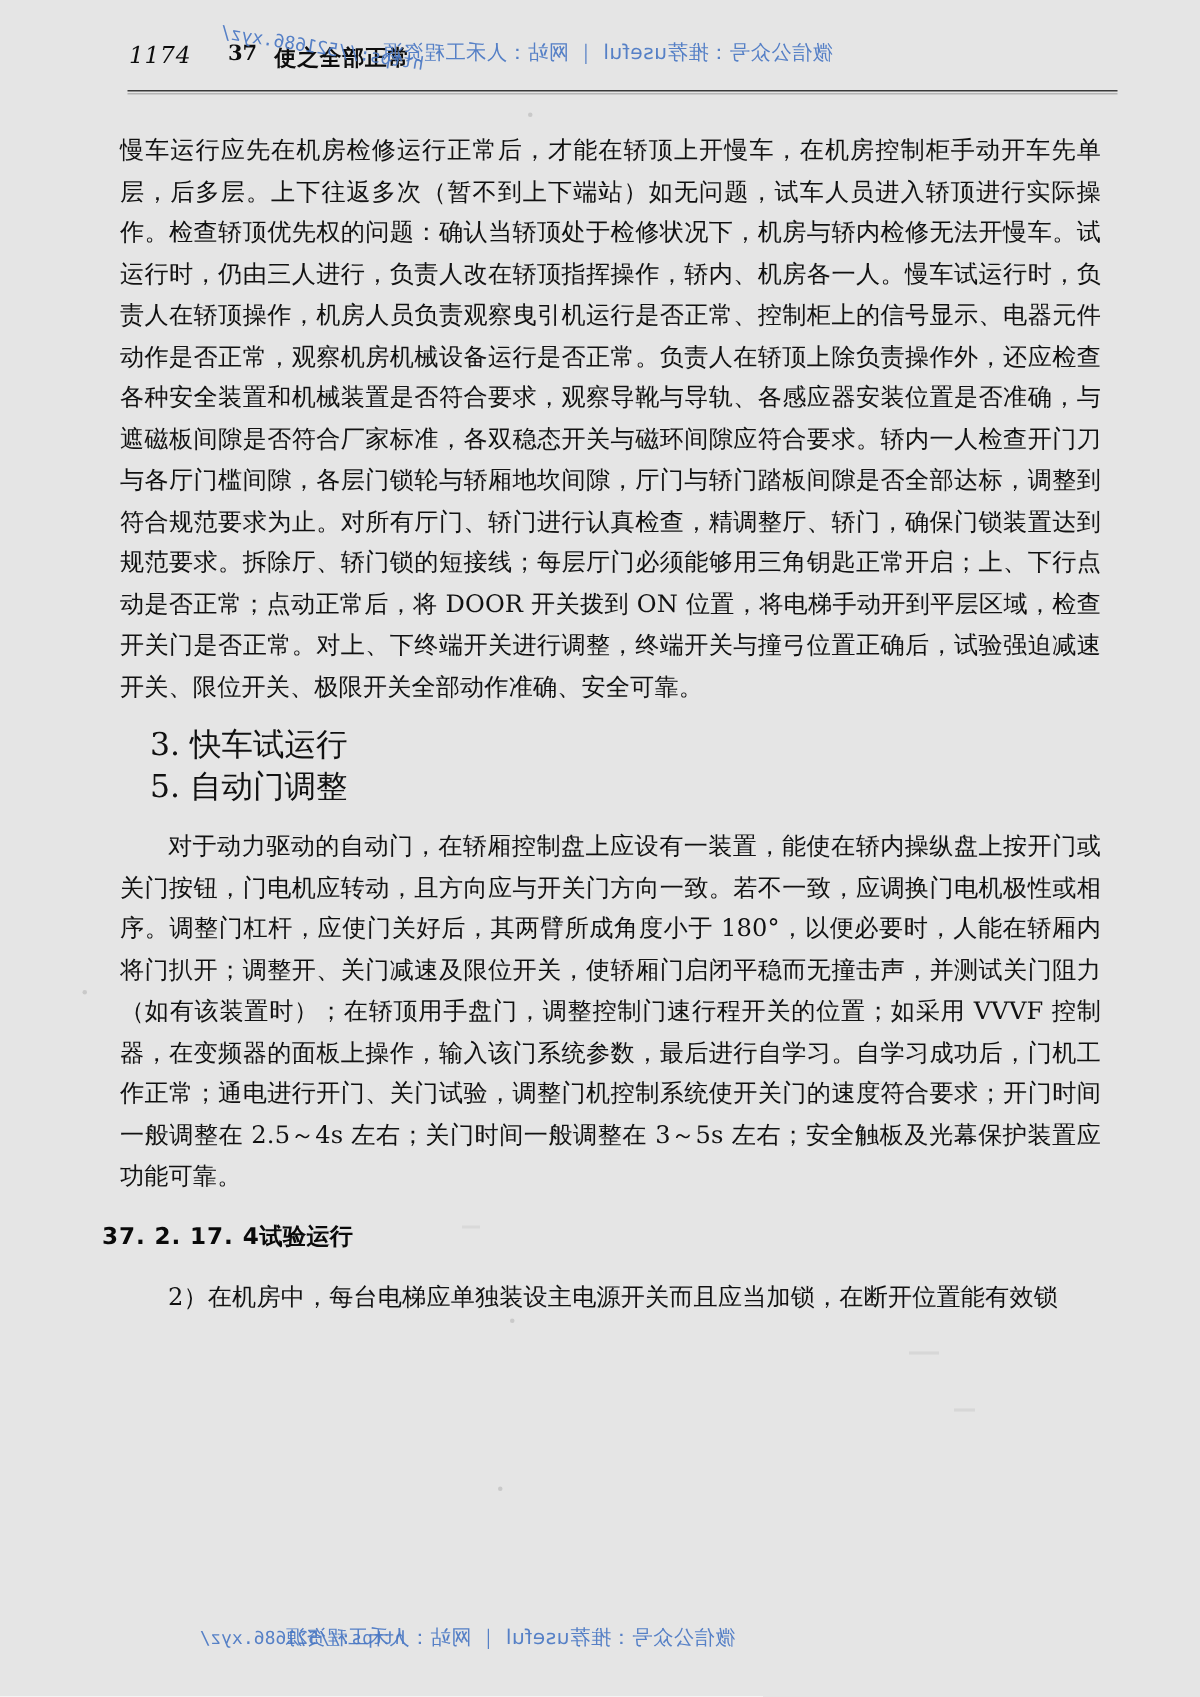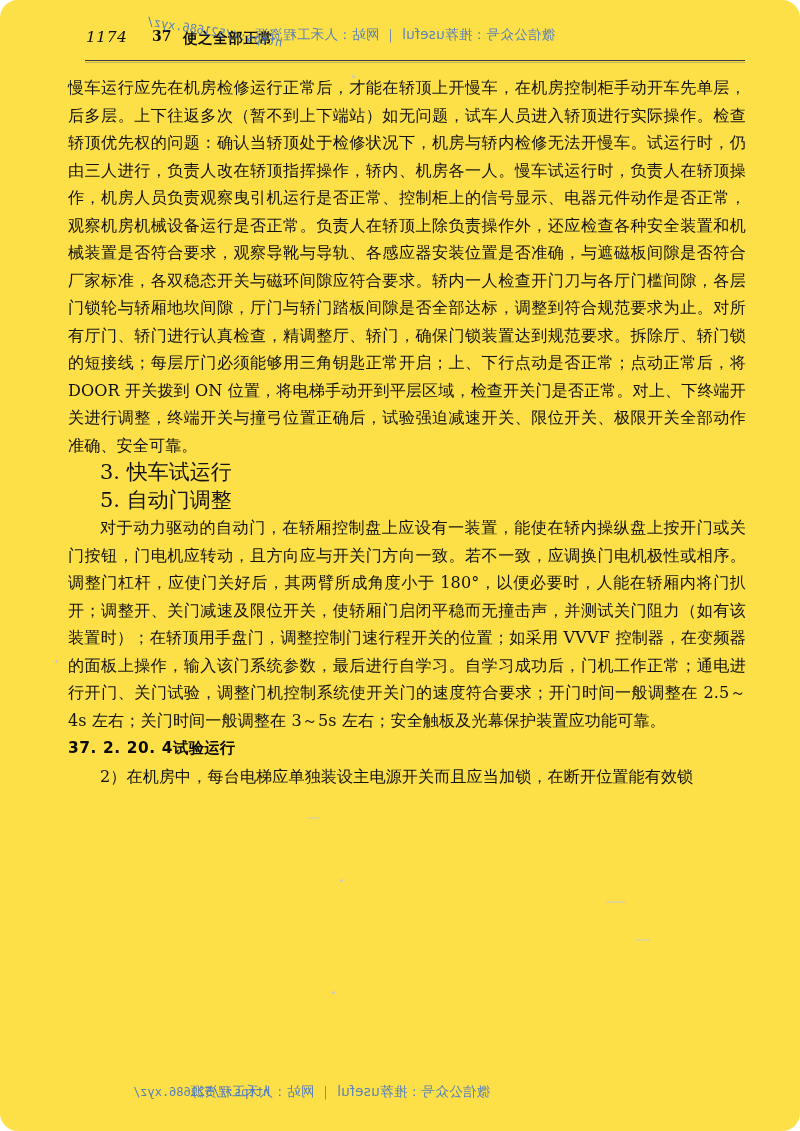--- a/index.html
+++ b/index.html
@@ -9,24 +9,23 @@
     background: #ffffff;
   }
   body {
     font-family: "DejaVu Serif", "Liberation Serif", serif;
   }
 
   .page {
     position: relative;
     width: 800px;
     height: 1131px;
-    background: #fde047;
+    background: #e5e5e5;
     overflow: hidden;
     box-sizing: border-box;
-    border-radius: 18px;
   }
 
   
   .running-head {
     position: absolute;
     left: 0;
     top: 28px;
     width: 800px;
     height: 26px;
   }
@@ -78,21 +77,21 @@
   }
 
   
   .body-block {
     position: absolute;
     left: 68px;
     top: 74px;
     width: 678px;
   }
   .p {
-    margin: 0;
+    margin: 12px;
     font-family: "DejaVu Serif", "Liberation Serif", serif;
     font-size: 16.1px;
     line-height: 27.5px;
     color: #111111;
     text-align: justify;
     text-justify: inter-character;
     letter-spacing: 0.1px;
     text-indent: 0;
   }
   .p.indent {
@@ -180,21 +179,21 @@
   <div class="watermark wm-top">微信公众号：推荐useful ｜ 网站：人禾工程资源</div>
   <div class="watermark wm-top-url">https://521686.xyz/</div>
 
   <div class="body-block">
     <p class="p">慢车运行应先在机房检修运行正常后，才能在轿顶上开慢车，在机房控制柜手动开车先单层，后多层。上下往返多次（暂不到上下端站）如无问题，试车人员进入轿顶进行实际操作。检查轿顶优先权的问题：确认当轿顶处于检修状况下，机房与轿内检修无法开慢车。试运行时，仍由三人进行，负责人改在轿顶指挥操作，轿内、机房各一人。慢车试运行时，负责人在轿顶操作，机房人员负责观察曳引机运行是否正常、控制柜上的信号显示、电器元件动作是否正常，观察机房机械设备运行是否正常。负责人在轿顶上除负责操作外，还应检查各种安全装置和机械装置是否符合要求，观察导靴与导轨、各感应器安装位置是否准确，与遮磁板间隙是否符合厂家标准，各双稳态开关与磁环间隙应符合要求。轿内一人检查开门刀与各厅门槛间隙，各层门锁轮与轿厢地坎间隙，厅门与轿门踏板间隙是否全部达标，调整到符合规范要求为止。对所有厅门、轿门进行认真检查，精调整厅、轿门，确保门锁装置达到规范要求。拆除厅、轿门锁的短接线；每层厅门必须能够用三角钥匙正常开启；上、下行点动是否正常；点动正常后，将 DOOR 开关拨到 ON 位置，将电梯手动开到平层区域，检查开关门是否正常。对上、下终端开关进行调整，终端开关与撞弓位置正确后，试验强迫减速开关、限位开关、极限开关全部动作准确、安全可靠。</p>
     <p class="sub-heading">3. 快车试运行</p>
     <p class="sub-heading">5. 自动门调整</p>
     <p class="p indent">对于动力驱动的自动门，在轿厢控制盘上应设有一装置，能使在轿内操纵盘上按开门或关门按钮，门电机应转动，且方向应与开关门方向一致。若不一致，应调换门电机极性或相序。调整门杠杆，应使门关好后，其两臂所成角度小于 180°，以便必要时，人能在轿厢内将门扒开；调整开、关门减速及限位开关，使轿厢门启闭平稳而无撞击声，并测试关门阻力（如有该装置时）；在轿顶用手盘门，调整控制门速行程开关的位置；如采用 VVVF 控制器，在变频器的面板上操作，输入该门系统参数，最后进行自学习。自学习成功后，门机工作正常；通电进行开门、关门试验，调整门机控制系统使开关门的速度符合要求；开门时间一般调整在 2.5～4s 左右；关门时间一般调整在 3～5s 左右；安全触板及光幕保护装置应功能可靠。</p>
 
     <p class="heading">
-      <span class="hnum">37. 2. 20. 4</span><span class="htext">试验运行</span>
+      <span class="hnum">37. 2. 17. 4</span><span class="htext">试验运行</span>
     </p>
 
     <p class="p indent">2）在机房中，每台电梯应单独装设主电源开关而且应当加锁，在断开位置能有效锁</p>
   </div>
 
   <div class="watermark wm-bottom">微信公众号：推荐useful ｜ 网站：人禾工程资源</div>
   <div class="watermark wm-bottom-url">https://521686.xyz/</div>
 
   <div class="scan-speck" style="left:352px; top:75px; width:3px; height:3px;"></div>
   <div class="scan-speck" style="left:55px; top:660px; width:3px; height:3px;"></div>

